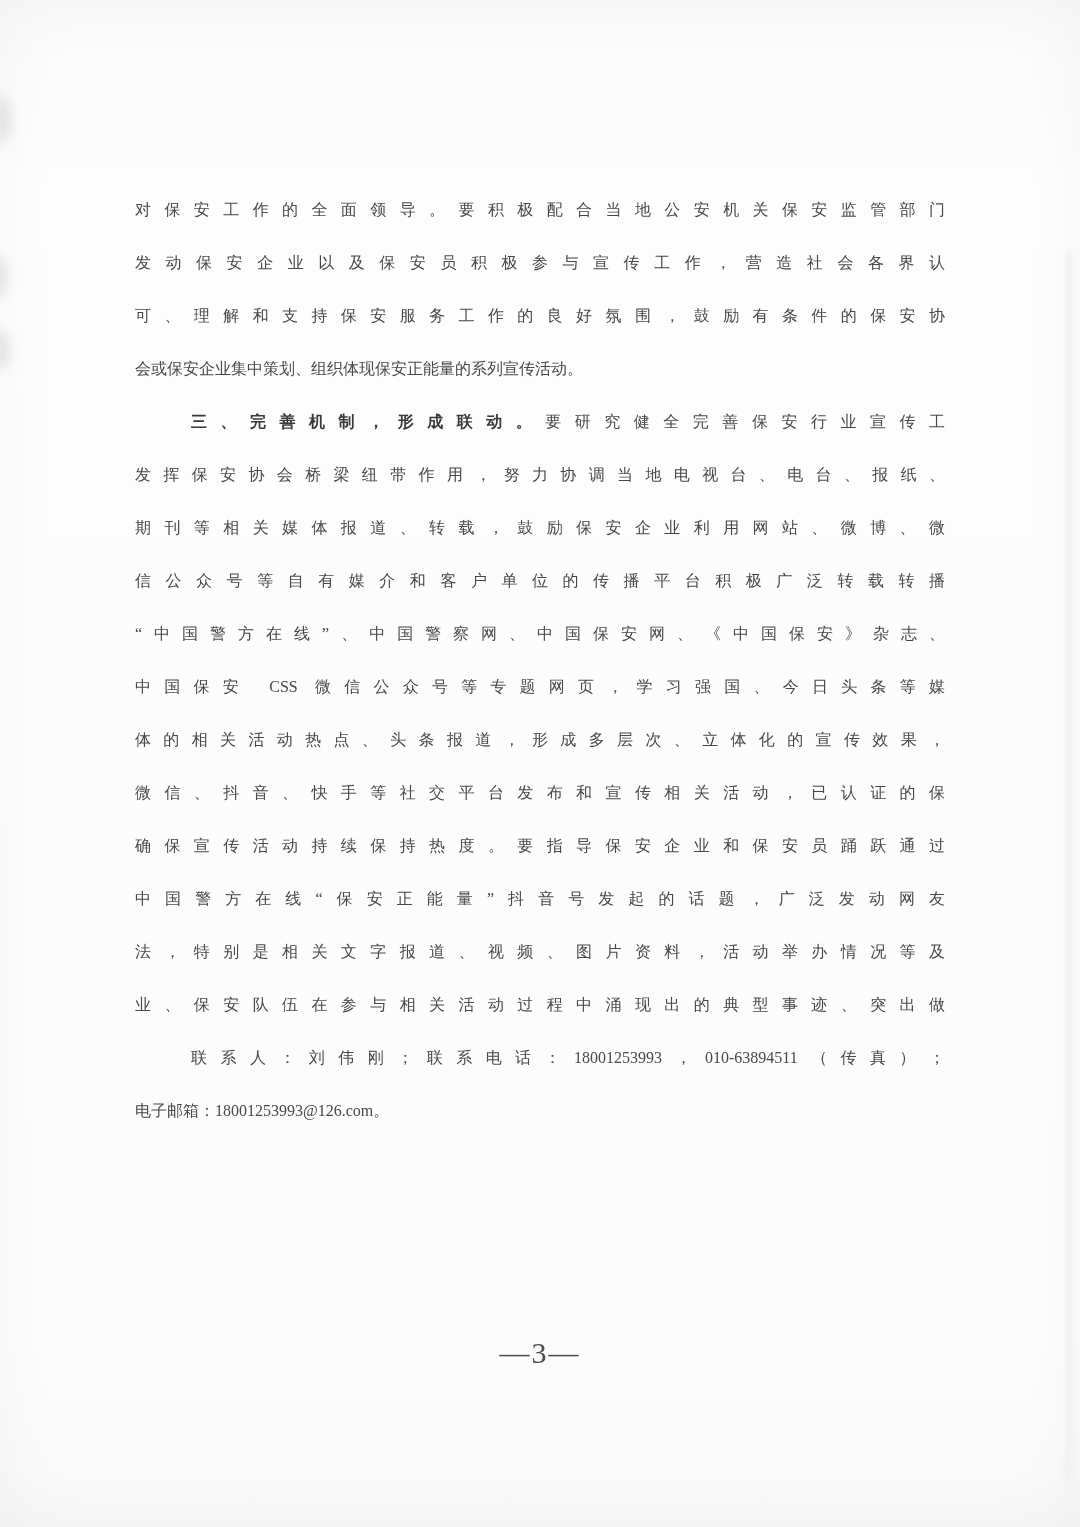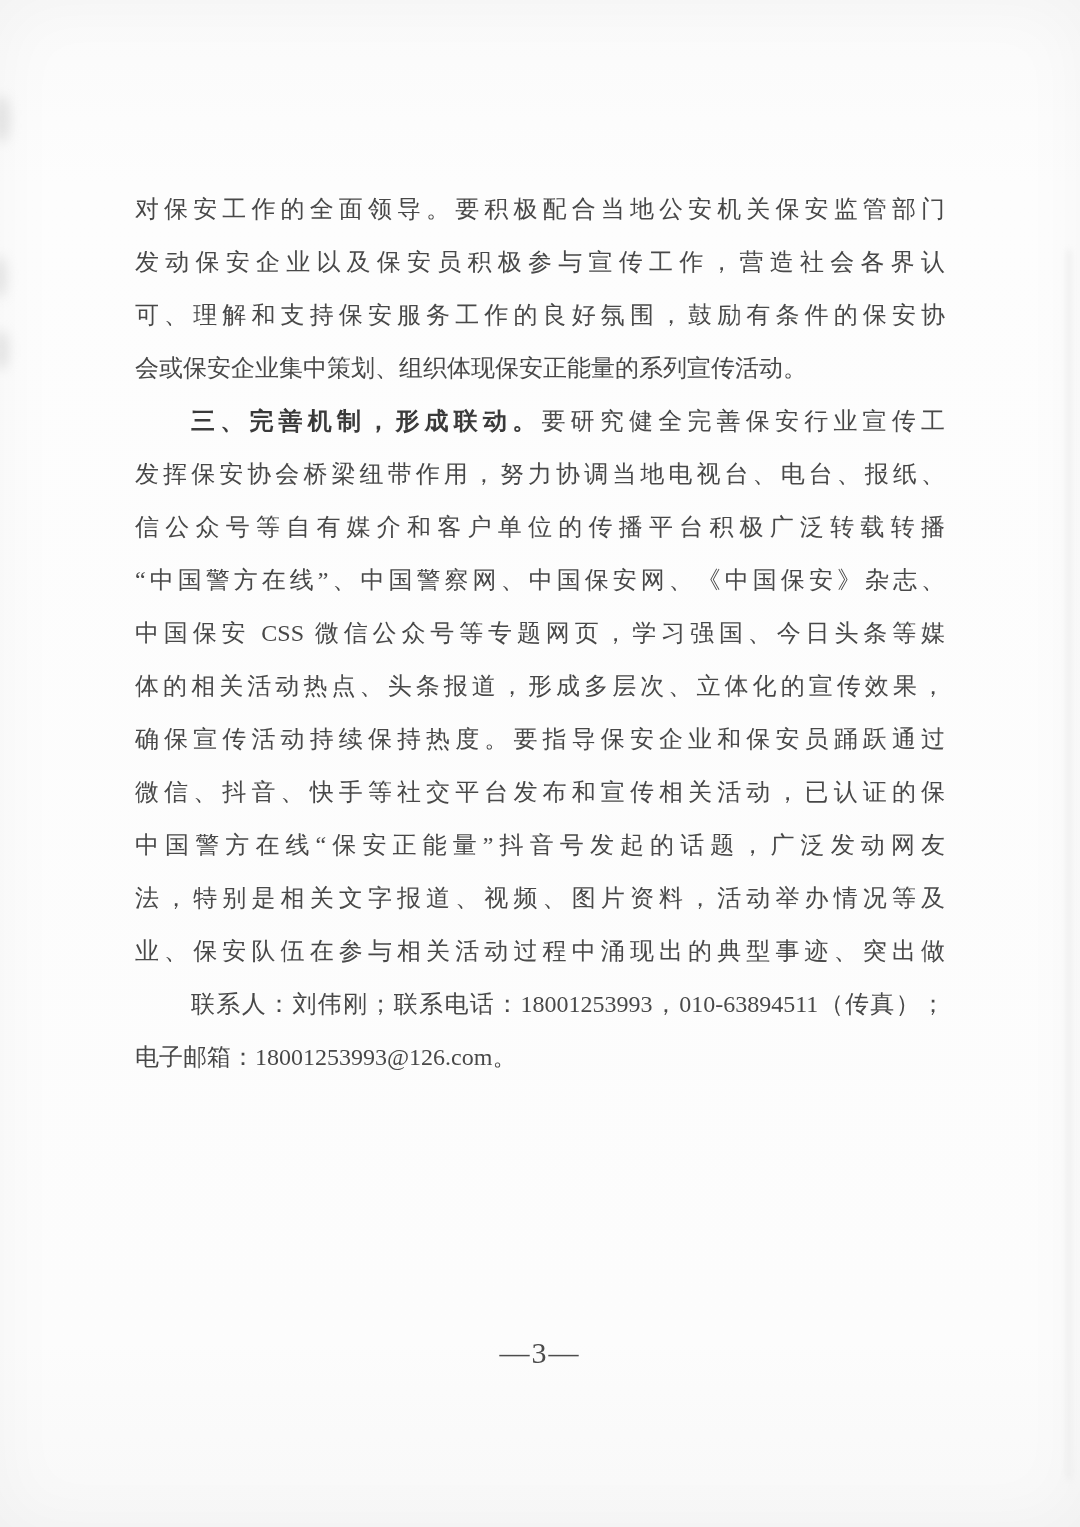--- a/index.html
+++ b/index.html
@@ -38,21 +38,21 @@
     background: #e2e2e2;
     filter: blur(3px);
     opacity: 0.6;
   }
   
   .doc {
     position: absolute;
     left: 135px;
     top: 183px;
     width: 810px;
-    font-size: 24px;
+    font-size: 16px;
     line-height: 53px;
     color: #484848;
     text-align: justify;
     text-justify: inter-character;
   }
   .paragraph { margin: 0; }
   .line {
     height: 53px;
     white-space: nowrap;
     text-align: justify;
@@ -91,26 +91,27 @@
   <main class="doc">
       <div class="paragraph">
         <div class="line fill">对保安工作的全面领导。要积极配合当地公安机关保安监管部门</div>
         <div class="line fill">发动保安企业以及保安员积极参与宣传工作，营造社会各界认</div>
         <div class="line fill">可、理解和支持保安服务工作的良好氛围，鼓励有条件的保安协</div>
         <div class="line">会或保安企业集中策划、组织体现保安正能量的系列宣传活动。</div>
       </div>
       <div class="paragraph">
         <div class="line indent fill"><span class="bold">三、完善机制，形成联动。</span>要研究健全完善保安行业宣传工</div>
         <div class="line fill">发挥保安协会桥梁纽带作用，努力协调当地电视台、电台、报纸、</div>
+        <div class="line fill">期刊等相关媒体报道、转载，鼓励保安企业利用网站、微博、微</div>
         <div class="line fill">信公众号等自有媒介和客户单位的传播平台积极广泛转载转播</div>
         <div class="line fill">“中国警方在线”、中国警察网、中国保安网、《中国保安》杂志、</div>
         <div class="line fill">中国保安 CSS 微信公众号等专题网页，学习强国、今日头条等媒</div>
         <div class="line fill">体的相关活动热点、头条报道，形成多层次、立体化的宣传效果，</div>
+        <div class="line fill">微信、抖音、快手等社交平台发布和宣传相关活动，已认证的保</div>
         <div class="line fill">确保宣传活动持续保持热度。要指导保安企业和保安员踊跃通过</div>
-        <div class="line fill">微信、抖音、快手等社交平台发布和宣传相关活动，已认证的保</div>
         <div class="line fill">中国警方在线“保安正能量”抖音号发起的话题，广泛发动网友</div>
         <div class="line fill">法，特别是相关文字报道、视频、图片资料，活动举办情况等及</div>
         <div class="line fill">业、保安队伍在参与相关活动过程中涌现出的典型事迹、突出做</div>
       </div>
       <div class="paragraph">
         <div class="line indent fill">联系人：刘伟刚；联系电话：18001253993，010-63894511（传真）；</div>
         <div class="line">电子邮箱：18001253993@126.com。</div>
       </div>
     </main>
 

